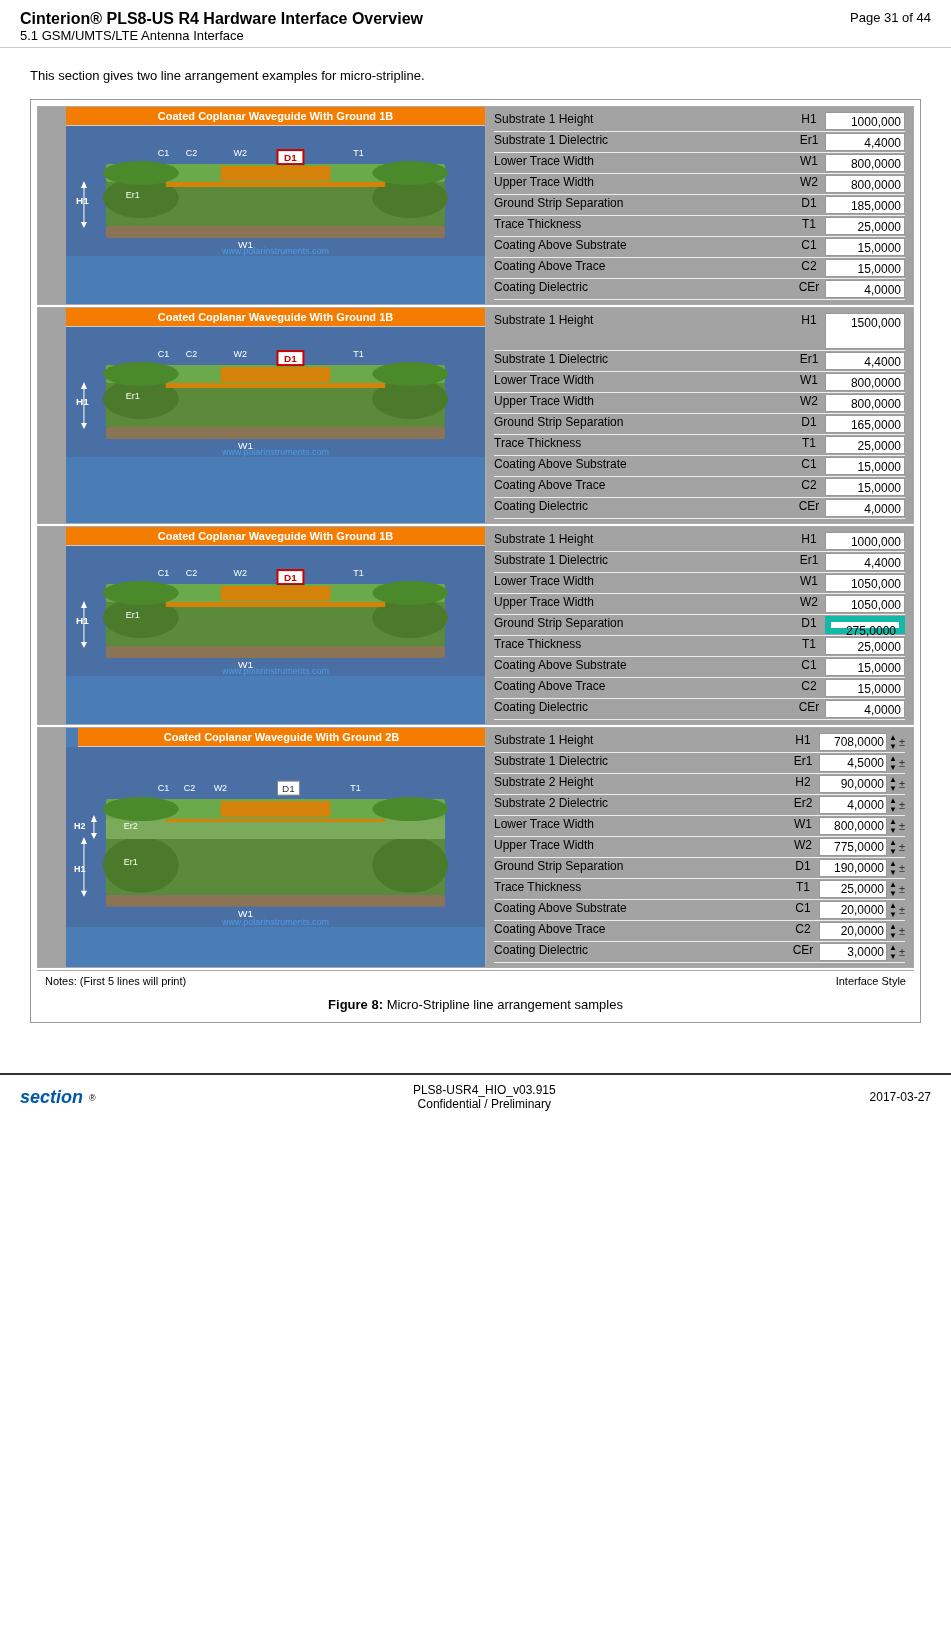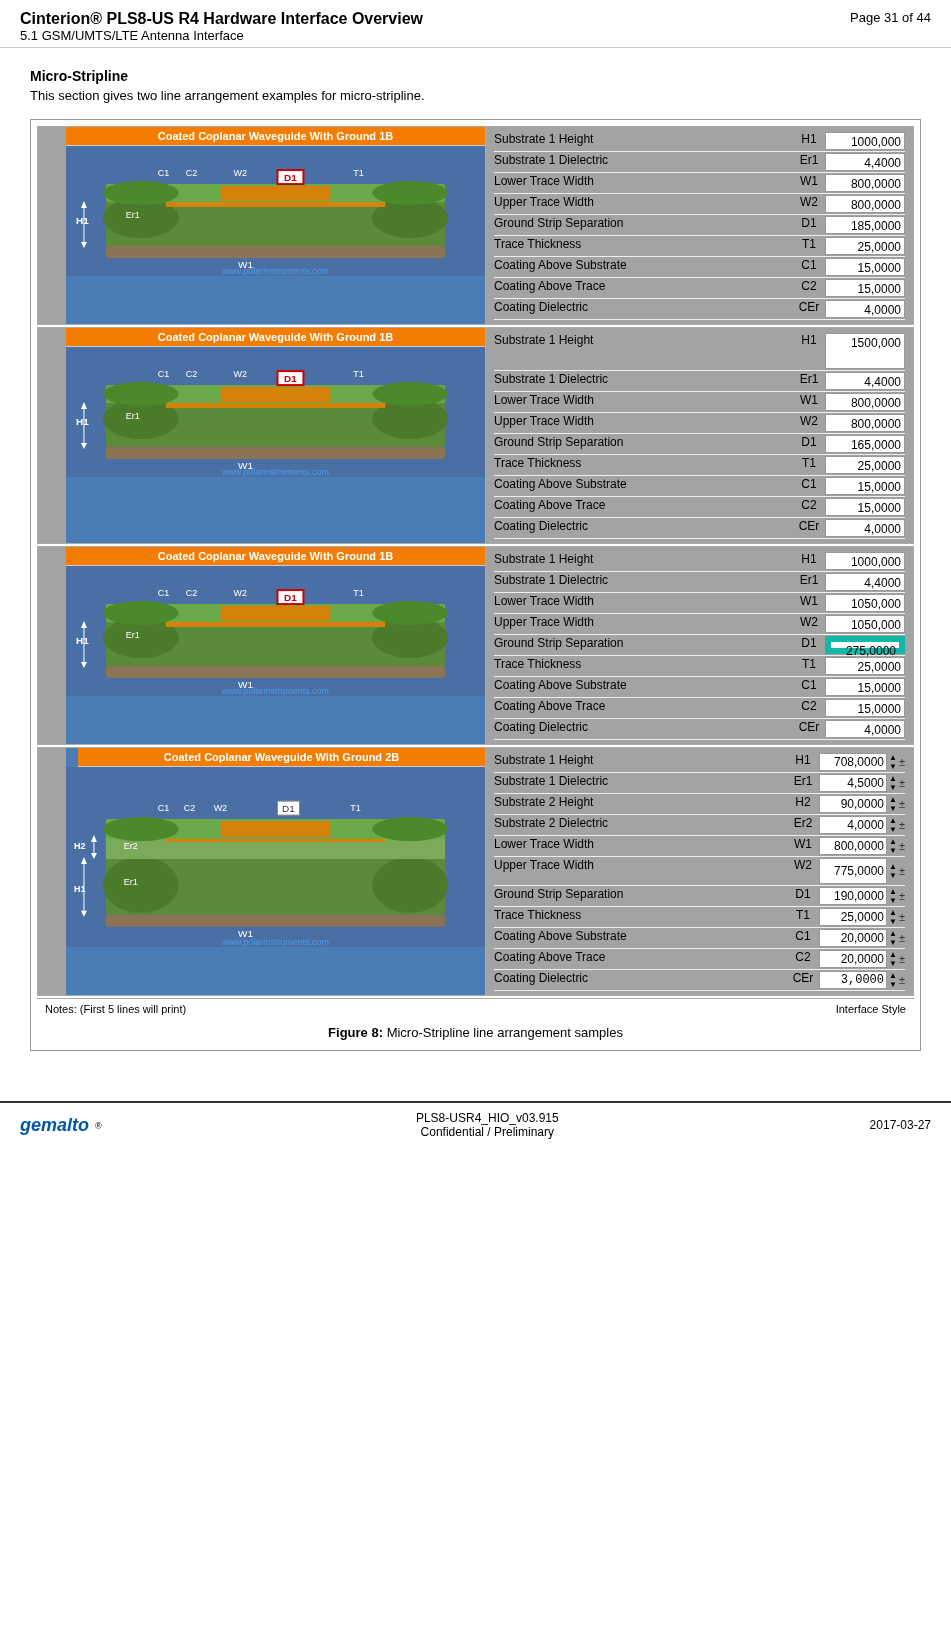--- a/index.html
+++ b/index.html
@@ -185,21 +185,20 @@
 
 <div class="page-header">
   <div class="page-header-left">
     <div class="title">Cinterion® PLS8-US R4 Hardware Interface Overview</div>
     <div class="subtitle">5.1 GSM/UMTS/LTE Antenna Interface</div>
   </div>
   <div class="page-header-right">Page 31 of 44</div>
 </div>
 
 <div class="content">
-  <div class="section-title">Micro-Stripline</div>
   <div class="section-desc">This section gives two line arrangement examples for micro-stripline.</div>
 
   <div class="figure-container">
 
     <div id="config-blocks-123">
         <div class="config-block">
           <div class="diagram-area">
       <div style="background:#4a7cb5; width:100%; height:100%; position:relative; font-family:Arial,sans-serif;">
         <div style="background:#f47c00; color:#fff; font-weight:bold; font-size:11px; text-align:center; padding:3px 6px; border-bottom:1px solid #ccc;">
           Coated Coplanar Waveguide With Ground 1B
@@ -643,21 +642,21 @@
         <span class="pm-col">±</span>
       </div>
 
       </div>
 
       <div class="param-row">
         <span class="param-label">Upper Trace Width</span>
         <span class="param-symbol">W2</span>
 
       <div class="param-value-with-arrows">
-        <input type="text" class="param-value" value="775,0000" readonly="" style="font-size: 12px; text-align: right; border: 1px solid rgb(153, 153, 153); height: 26px; padding: 0px 2px; width: 68px;">
+        <input type="text" class="param-value" value="775,0000" readonly="" style="font-size: 12px; text-align: right; border: 1px solid rgb(153, 153, 153); height: 18px; padding: 0px 2px; width: 68px;">
         <div class="arrows-col">
           <span>▲</span>
           <span>▼</span>
         </div>
         <span class="pm-col">±</span>
       </div>
 
       </div>
 
       <div class="param-row">
@@ -718,21 +717,21 @@
         <span class="pm-col">±</span>
       </div>
 
       </div>
 
       <div class="param-row">
         <span class="param-label">Coating Dielectric</span>
         <span class="param-symbol">CEr</span>
 
       <div class="param-value-with-arrows">
-        <input type="text" class="param-value" value="3,0000" readonly="" style="font-size: 12px; text-align: right; border: 1px solid rgb(153, 153, 153); height: 18px; padding: 0px 2px; width: 68px; font-family: Liberation Mono, monospace;">
+        <input type="text" class="param-value" value="3,0000" readonly="" style="font-size: 12px; text-align: right; border: 1px solid rgb(153, 153, 153); height: 18px; padding: 0px 2px; width: 68px;">
         <div class="arrows-col">
           <span>▲</span>
           <span>▼</span>
         </div>
         <span class="pm-col">±</span>
       </div>
 
       </div>
     </div>
         </div>
@@ -745,21 +744,21 @@
 
     <div class="figure-caption">
       <strong>Figure 8:</strong>
       <span>Micro-Stripline line arrangement samples</span>
     </div>
   </div>
 </div>
 
 <div class="page-footer">
   <div class="footer-left">
-    <div class="footer-logo">gemalto</div>
+    <div class="footer-logo">section</div>
     <svg width="10" height="10">
         <text x="0" y="9" font-size="9">®</text>
       </svg>
   </div>
   <div class="footer-center">
     <div>PLS8-USR4_HIO_v03.915</div>
     <div>Confidential / Preliminary</div>
   </div>
   <div class="footer-right">2017-03-27</div>
 </div>

